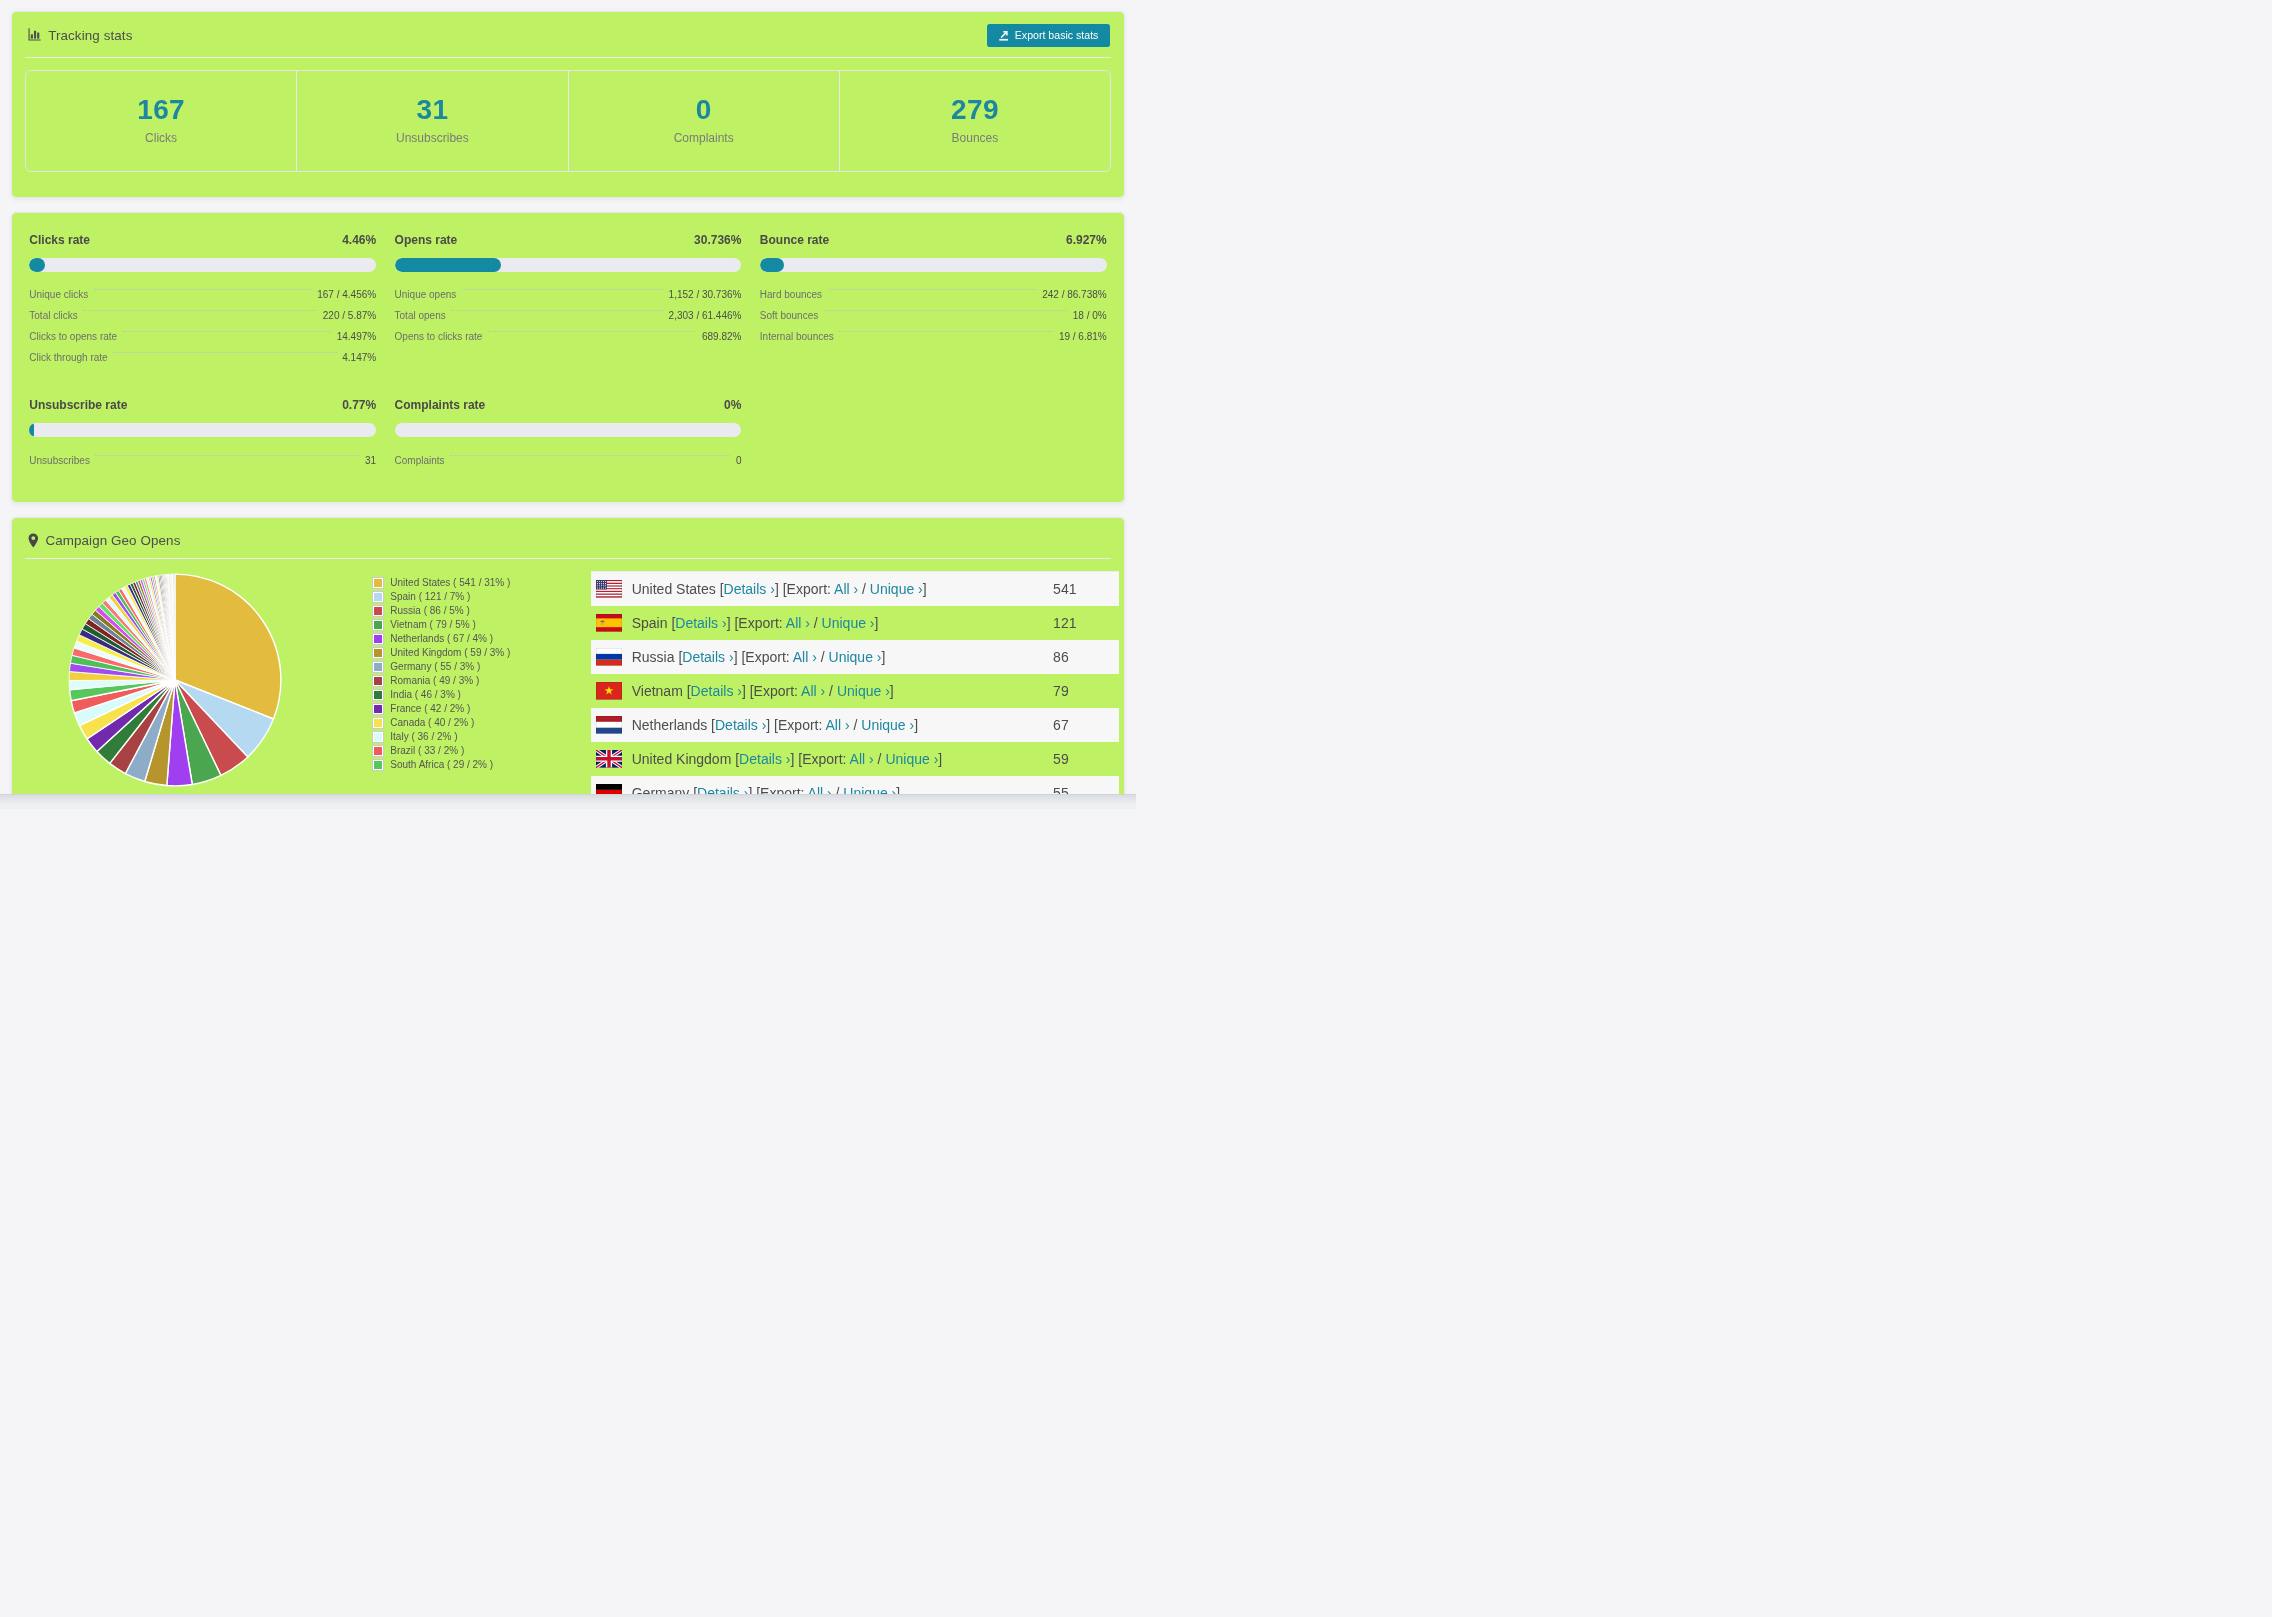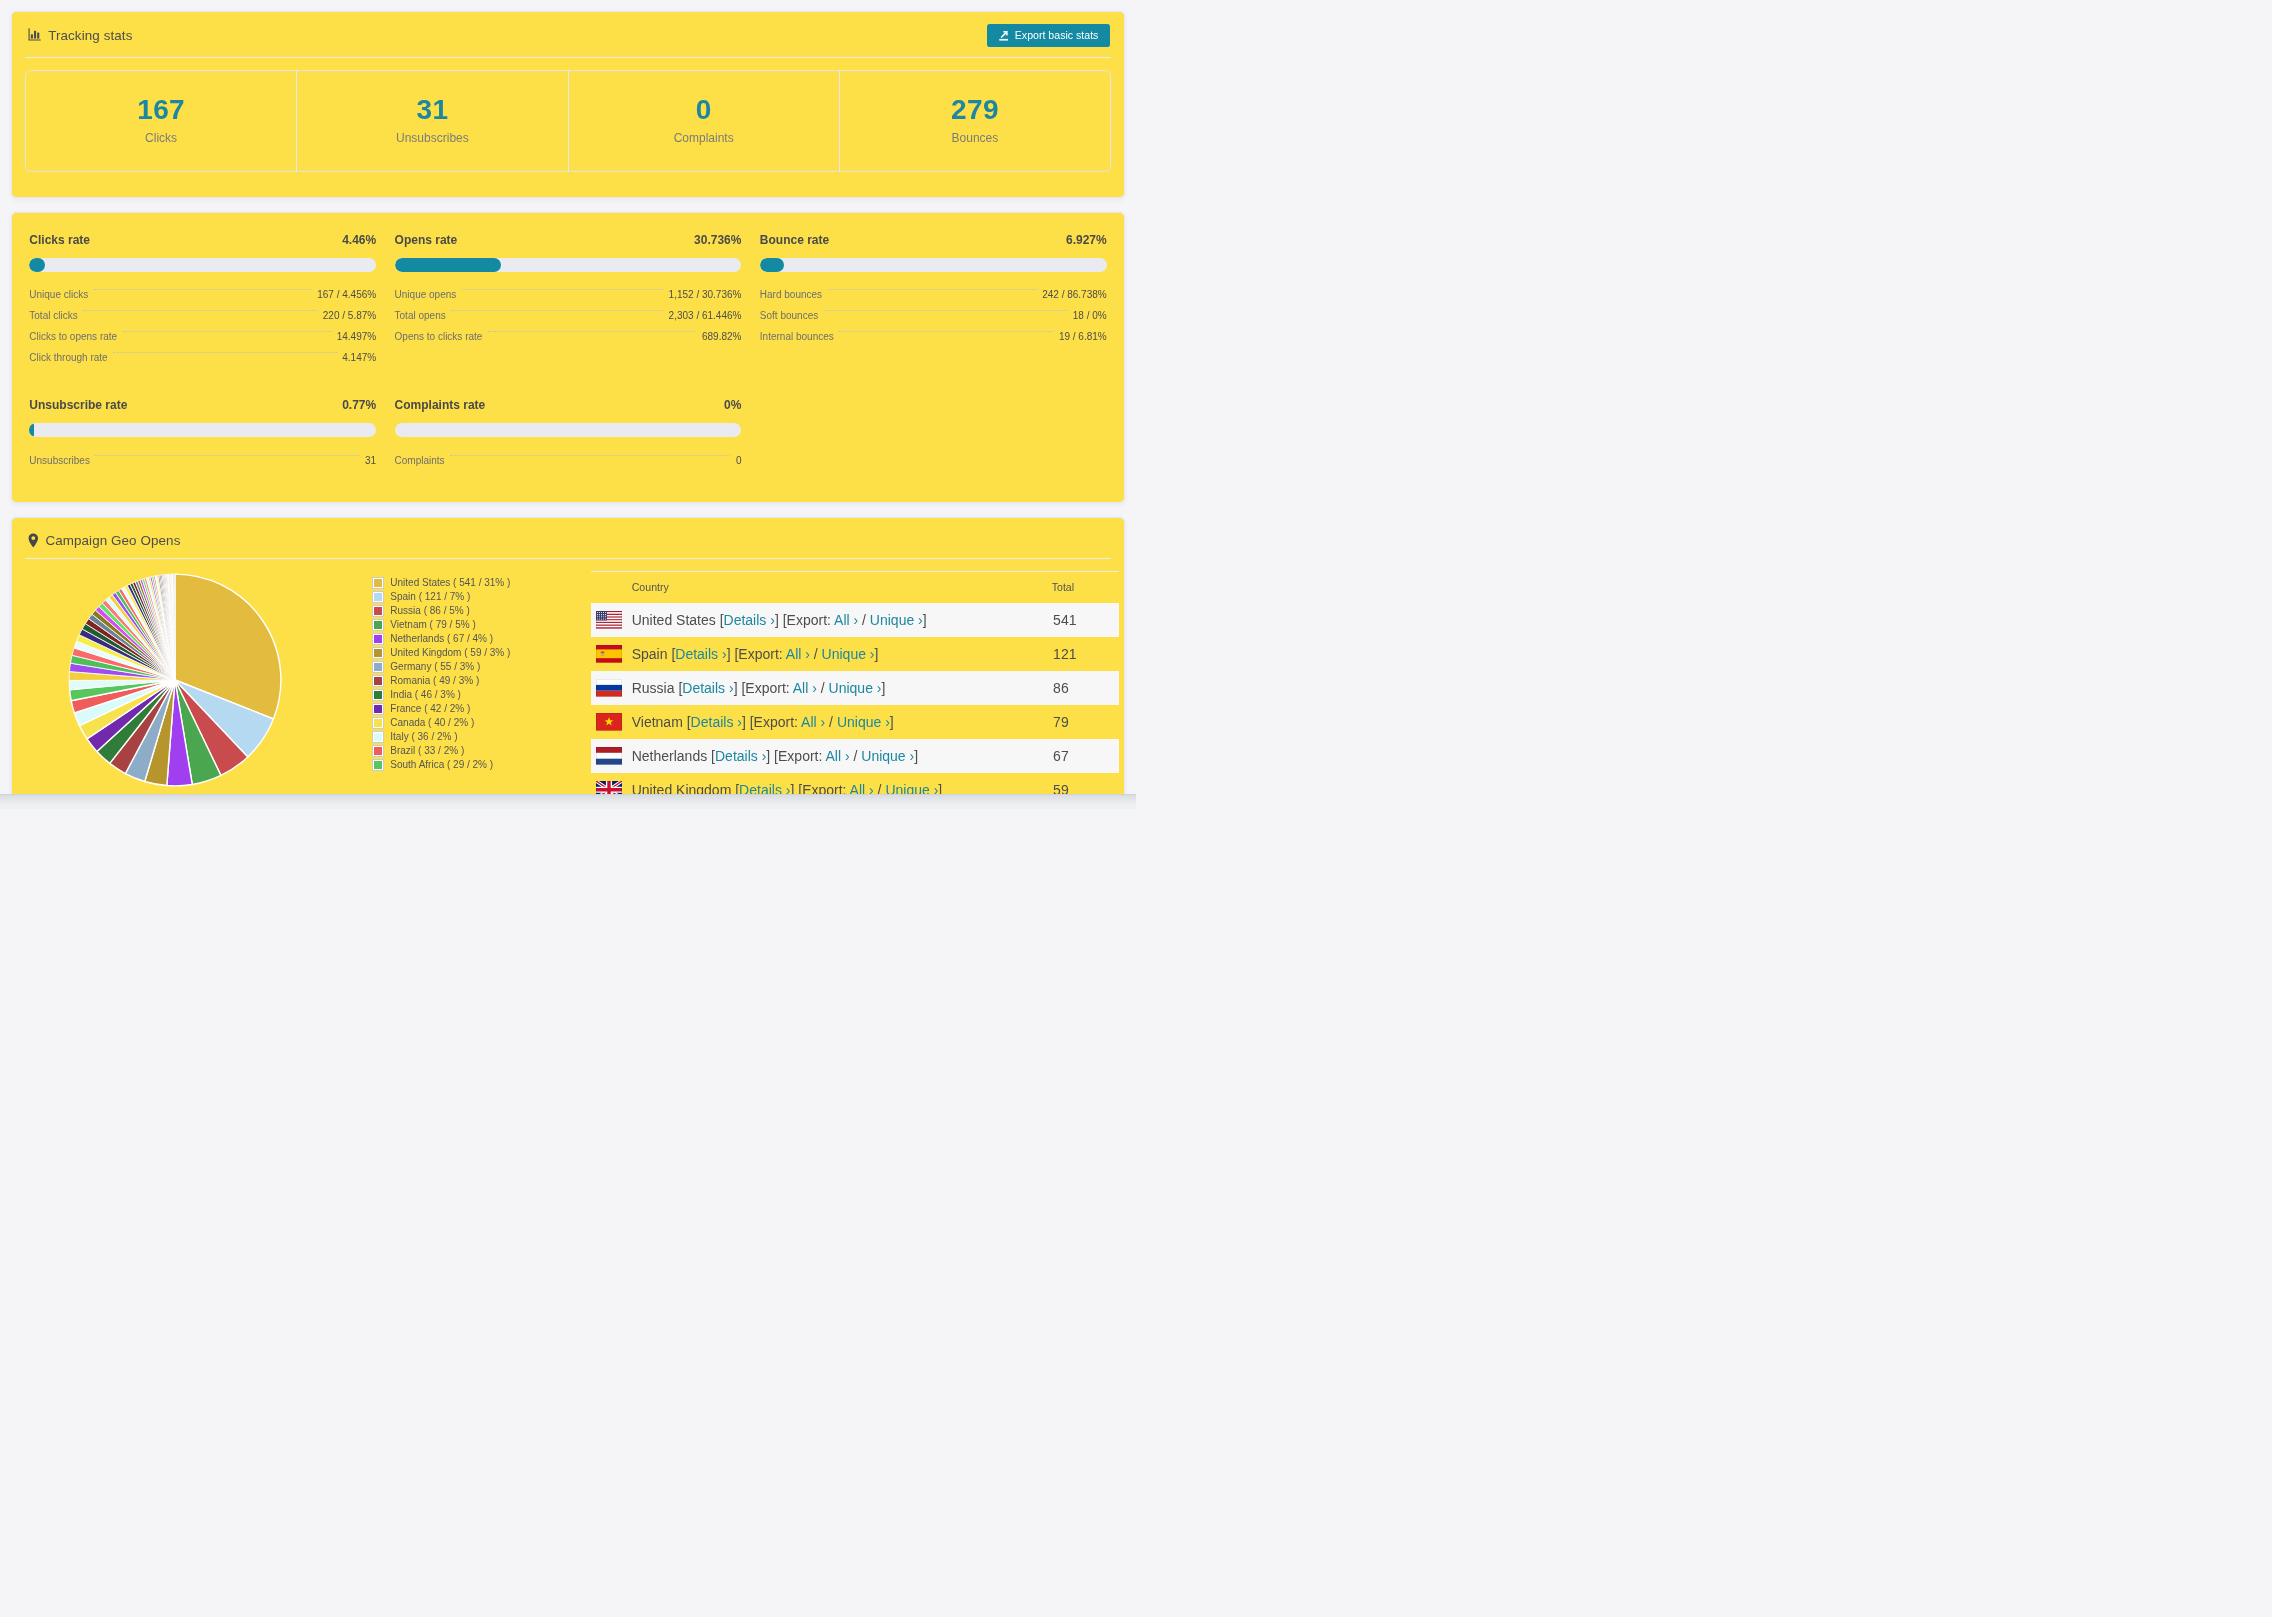--- a/index.html
+++ b/index.html
@@ -5,21 +5,21 @@
   * { margin:0; padding:0; box-sizing:border-box; }
   html,body { width:1136px; height:809px; overflow:hidden; }
   body {
     background:#f5f5f7;
     font-family:"Liberation Sans", sans-serif;
     color:#4d4d4d;
     position:relative;
     padding-top:11.3px;
   }
   .card {
-    background:#fde047;
+    background:#bef264;
     border:0.7px solid #e7e7ec;
     border-radius:5.6px;
     margin:0 11.3px 14px 11.3px;
     box-shadow:0 1.4px 5.6px rgba(30,40,60,0.06);
   }
   
   .card-head {
     display:flex; align-items:center; justify-content:space-between;
     padding:11.3px 14px 10px 15.5px;
   }
@@ -374,25 +374,20 @@
         <div class="legend-item">
           <span class="swatch" style="background: rgb(240, 92, 92);"></span>
           <span>Brazil ( 33 / 2% )</span>
         </div>
         <div class="legend-item">
           <span class="swatch" style="background: rgb(87, 198, 92);"></span>
           <span>South Africa ( 29 / 2% )</span>
         </div>
       </div>
     <div class="table-wrap">
-      <div class="thead">
-        <span></span>
-        <span>Country</span>
-        <span>Total</span>
-      </div>
       <div id="table-body">
           <div class="trow odd">
             <span>
               <svg class="flag" viewBox="0 0 38 26" preserveAspectRatio="none">
                 <rect y="0" width="38" height="2" fill="#B22234"></rect>
                 <rect y="2" width="38" height="2" fill="#fff"></rect>
                 <rect y="4" width="38" height="2" fill="#B22234"></rect>
                 <rect y="6" width="38" height="2" fill="#fff"></rect>
                 <rect y="8" width="38" height="2" fill="#B22234"></rect>
                 <rect y="10" width="38" height="2" fill="#fff"></rect>

